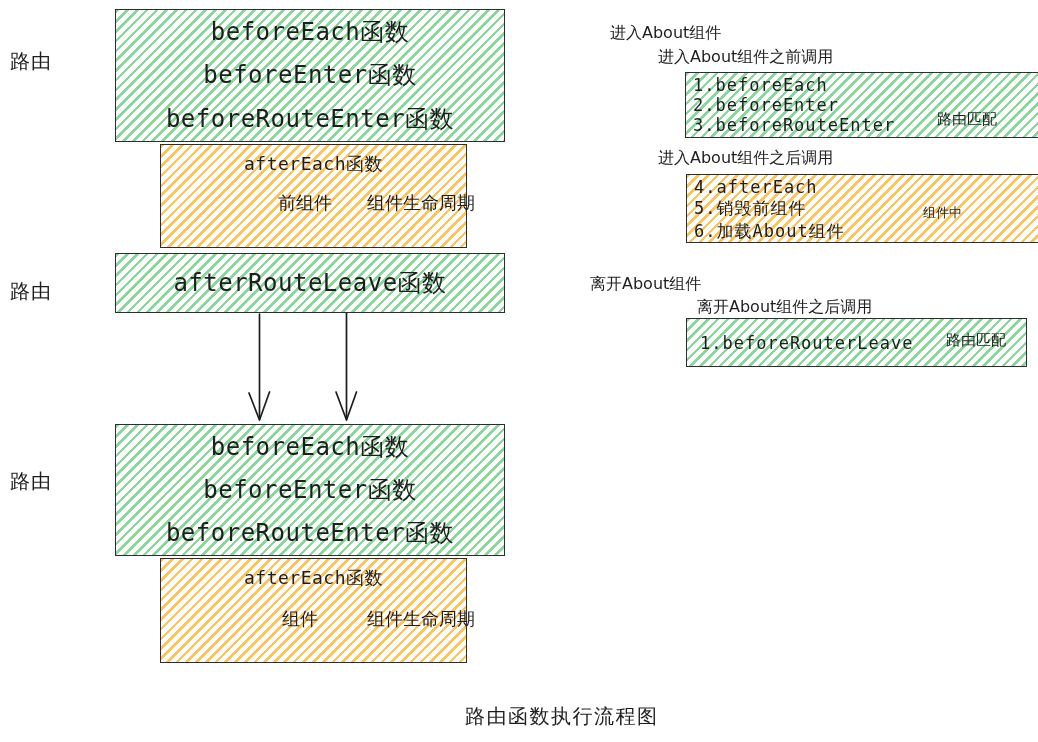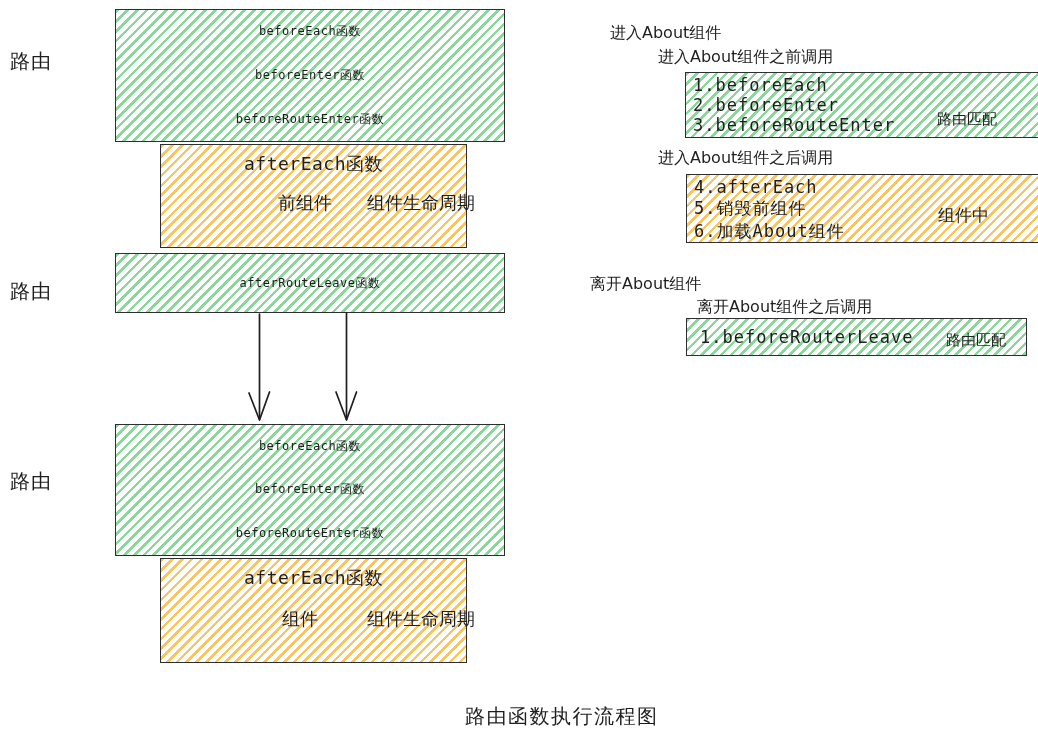--- a/index.html
+++ b/index.html
@@ -20,21 +20,21 @@
     border: 1.6px solid #2e2e2e;
   }
   .hatch-orange {
     background: repeating-linear-gradient(135deg, #fdc45c 0px, #fdc45c 2.6px, #ffffff 2.6px, #ffffff 6.9px);
     border: 1.6px solid #2e2e2e;
   }
 
   .route-label { font-size: 20px; letter-spacing: 1px; }
 
   .flow-box { display: flex; flex-direction: column; justify-content: space-around; align-items: center; }
-  .flow-line { font-size: 12px; letter-spacing: 0.5px; white-space: nowrap; }
+  .flow-line { font-size: 24px; letter-spacing: 0.5px; white-space: nowrap; }
 
   .comp-box .comp-title {
     position: absolute; left: 0; right: 0; top: 7px;
     text-align: center; font-size: 18px; letter-spacing: 0.5px;
   }
   .comp-box .cjk-label { position: absolute; font-size: 18px; white-space: nowrap; }
 
   .center-box { display: flex; align-items: center; justify-content: center; }
 
   .note-heading { font-size: 16px; white-space: nowrap; }
@@ -101,26 +101,26 @@
     <div class="list-item">3.beforeRouteEnter</div>
     <div class="box-tag" style="left:251px;top:37px;">路由匹配</div>
   </div>
 
   <div class="abs note-heading" style="left:658px;top:148px;">进入About组件之后调用</div>
 
   <div class="abs hatch-orange list-box mono" style="left:686px;top:174px;width:396px;height:69px;border-width:1.4px;">
     <div class="list-item">4.afterEach</div>
     <div class="list-item">5.销毁前组件</div>
     <div class="list-item">6.加载About组件</div>
-    <div class="box-tag" style="left:251px;top:29px;font-size:17px;">组件中</div>
+    <div class="box-tag" style="left:236px;top:29px;font-size:13px;">组件中</div>
   </div>
 
   <div class="abs note-heading" style="left:590px;top:274px;">离开About组件</div>
   <div class="abs note-heading" style="left:657px;top:297px;margin-left:40px;">离开About组件之后调用</div>
 
-  <div class="abs hatch-green mono" style="left:686px;top:318px;width:341px;height:38px;border-width:1.4px;display:flex;align-items:center;padding-left:13px;">
+  <div class="abs hatch-green mono" style="left:686px;top:318px;width:341px;height:49px;border-width:1.4px;display:flex;align-items:center;padding-left:13px;">
     <div class="list-item">1.beforeRouterLeave</div>
     <div class="box-tag" style="left:259px;top:12px;">路由匹配</div>
   </div>
 
   <div class="abs caption" style="left:465px;top:703px;">路由函数执行流程图</div>
 
 </div>
 
 </body></html>

